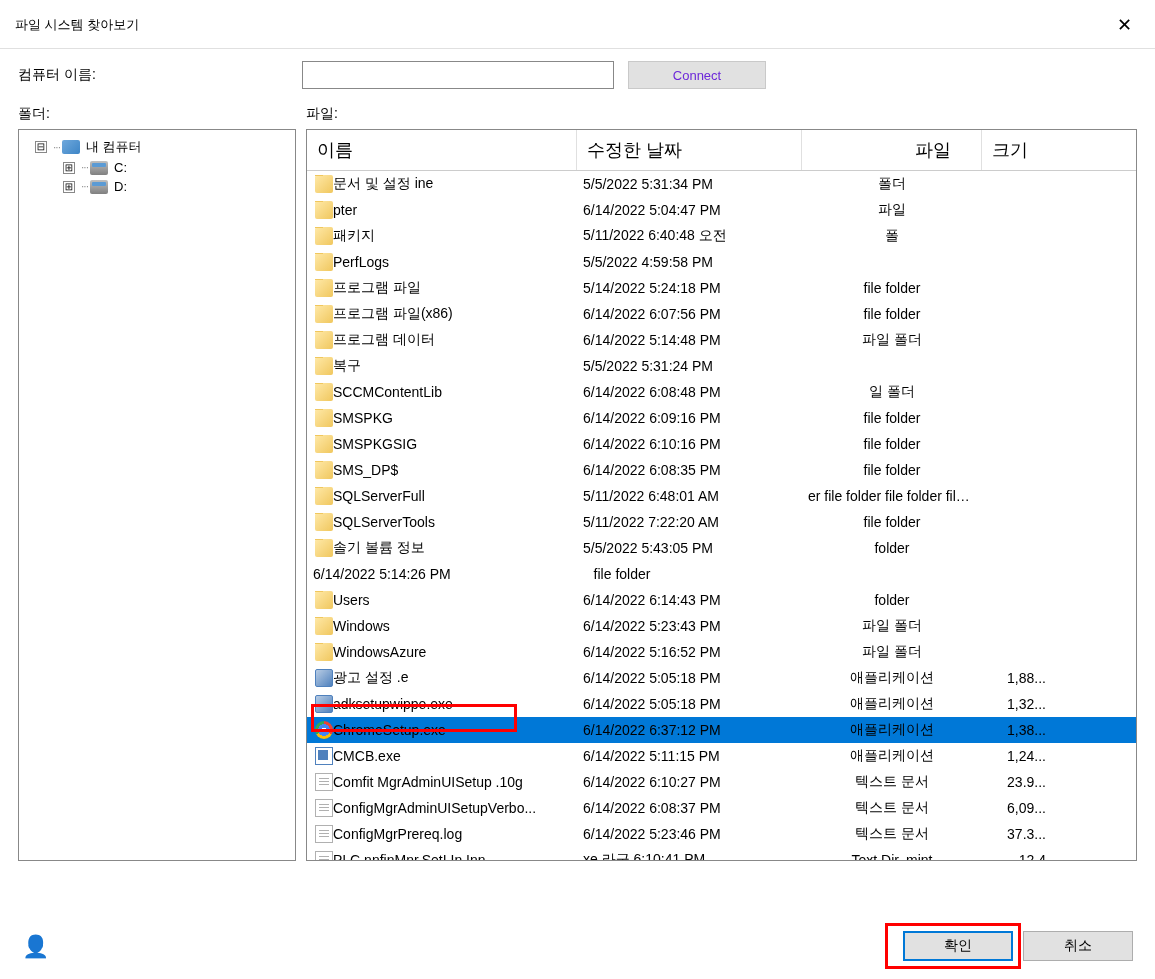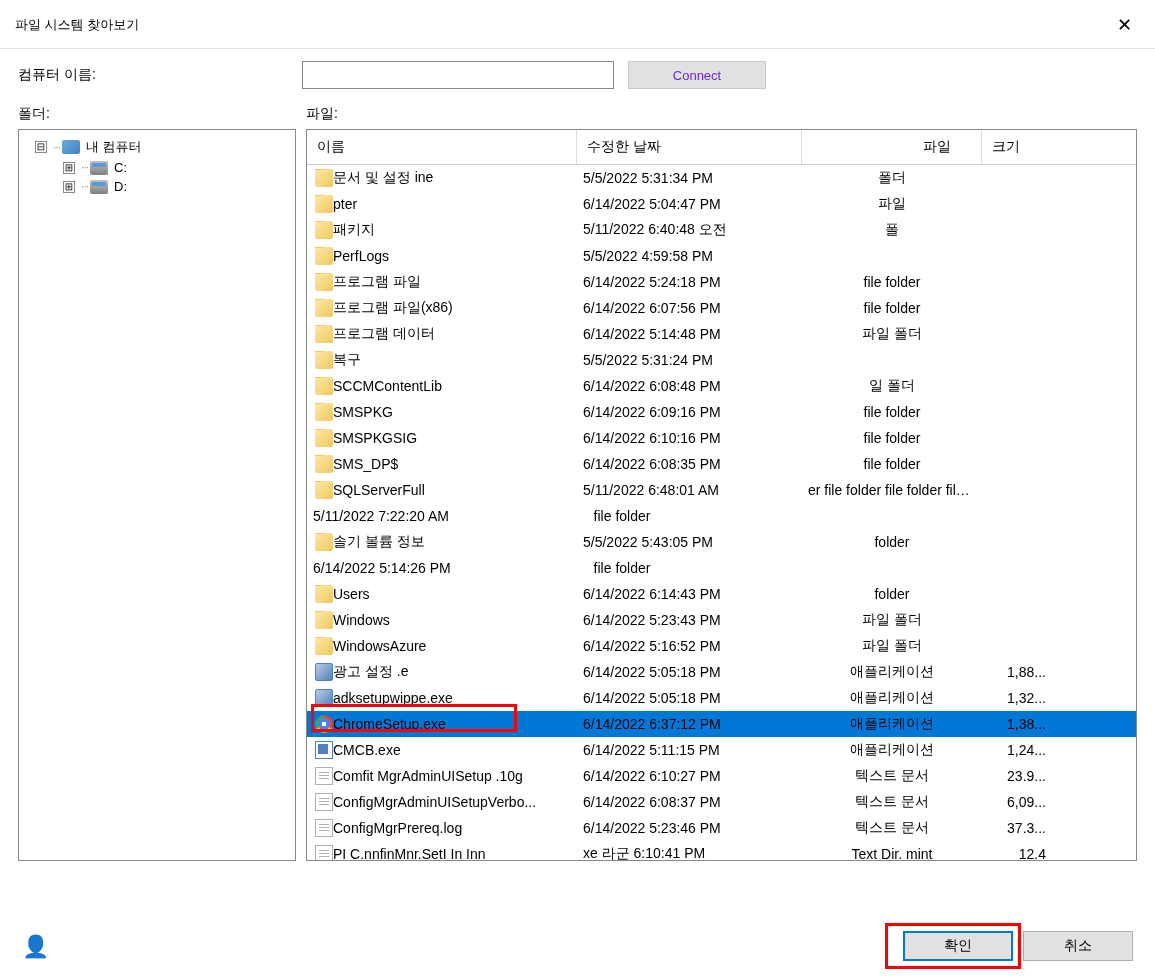--- a/index.html
+++ b/index.html
@@ -143,21 +143,21 @@
     }
     .file-header {
       display: flex;
       border-bottom: 1px solid #ccc;
       background: #fff;
       padding: 0;
     }
     .file-header > div {
       padding: 8px 10px;
       border-right: 1px solid #e0e0e0;
-      font-size: 14px;
+      font-size: 18px;
       white-space: nowrap;
       overflow: hidden;
     }
     .col-name { width: 270px; }
     .col-date { width: 225px; }
     .col-type { width: 180px; text-align: right; padding-right: 30px !important;}
     .col-size { width: 76px; border-right: none !important; }
     .file-body {
       flex: 1;
       overflow-y: scroll;
@@ -384,21 +384,21 @@
             </div>
             <div class="cell-date">5/5/2022 4:59:58 PM</div>
             <div class="cell-type"></div>
             <div class="cell-size"></div>
           </div>
           <div class="file-row">
             <div class="cell-name">
               <span class="icon folder-icon"></span>
               <span>프로그램 파일</span>
             </div>
-            <div class="cell-date">6/14/2022 5:24:18 PM</div>
+            <div class="cell-date">5/14/2022 5:24:18 PM</div>
             <div class="cell-type">file folder</div>
             <div class="cell-size"></div>
           </div>
           <div class="file-row">
             <div class="cell-name">
               <span class="icon folder-icon"></span>
               <span>프로그램 파일(x86)</span>
             </div>
             <div class="cell-date">6/14/2022 6:07:56 PM</div>
             <div class="cell-type">file folder</div>
@@ -461,20 +461,24 @@
           <div class="file-row">
             <div class="cell-name">
               <span class="icon folder-icon"></span>
               <span>SQLServerFull</span>
             </div>
             <div class="cell-date">5/11/2022 6:48:01 AM</div>
             <div class="cell-type">er file folder file folder file folder file folder</div>
             <div class="cell-size"></div>
           </div>
           <div class="file-row">
+            <div class="cell-name">
+              <span class="icon folder-icon"></span>
+              <span>SQLServerTools</span>
+            </div>
             <div class="cell-date">5/11/2022 7:22:20 AM</div>
             <div class="cell-type">file folder</div>
             <div class="cell-size"></div>
           </div>
           <div class="file-row">
             <div class="cell-name">
               <span class="icon folder-icon"></span>
               <span>솔기 볼륨 정보</span>
             </div>
             <div class="cell-date">5/5/2022 5:43:05 PM</div>

